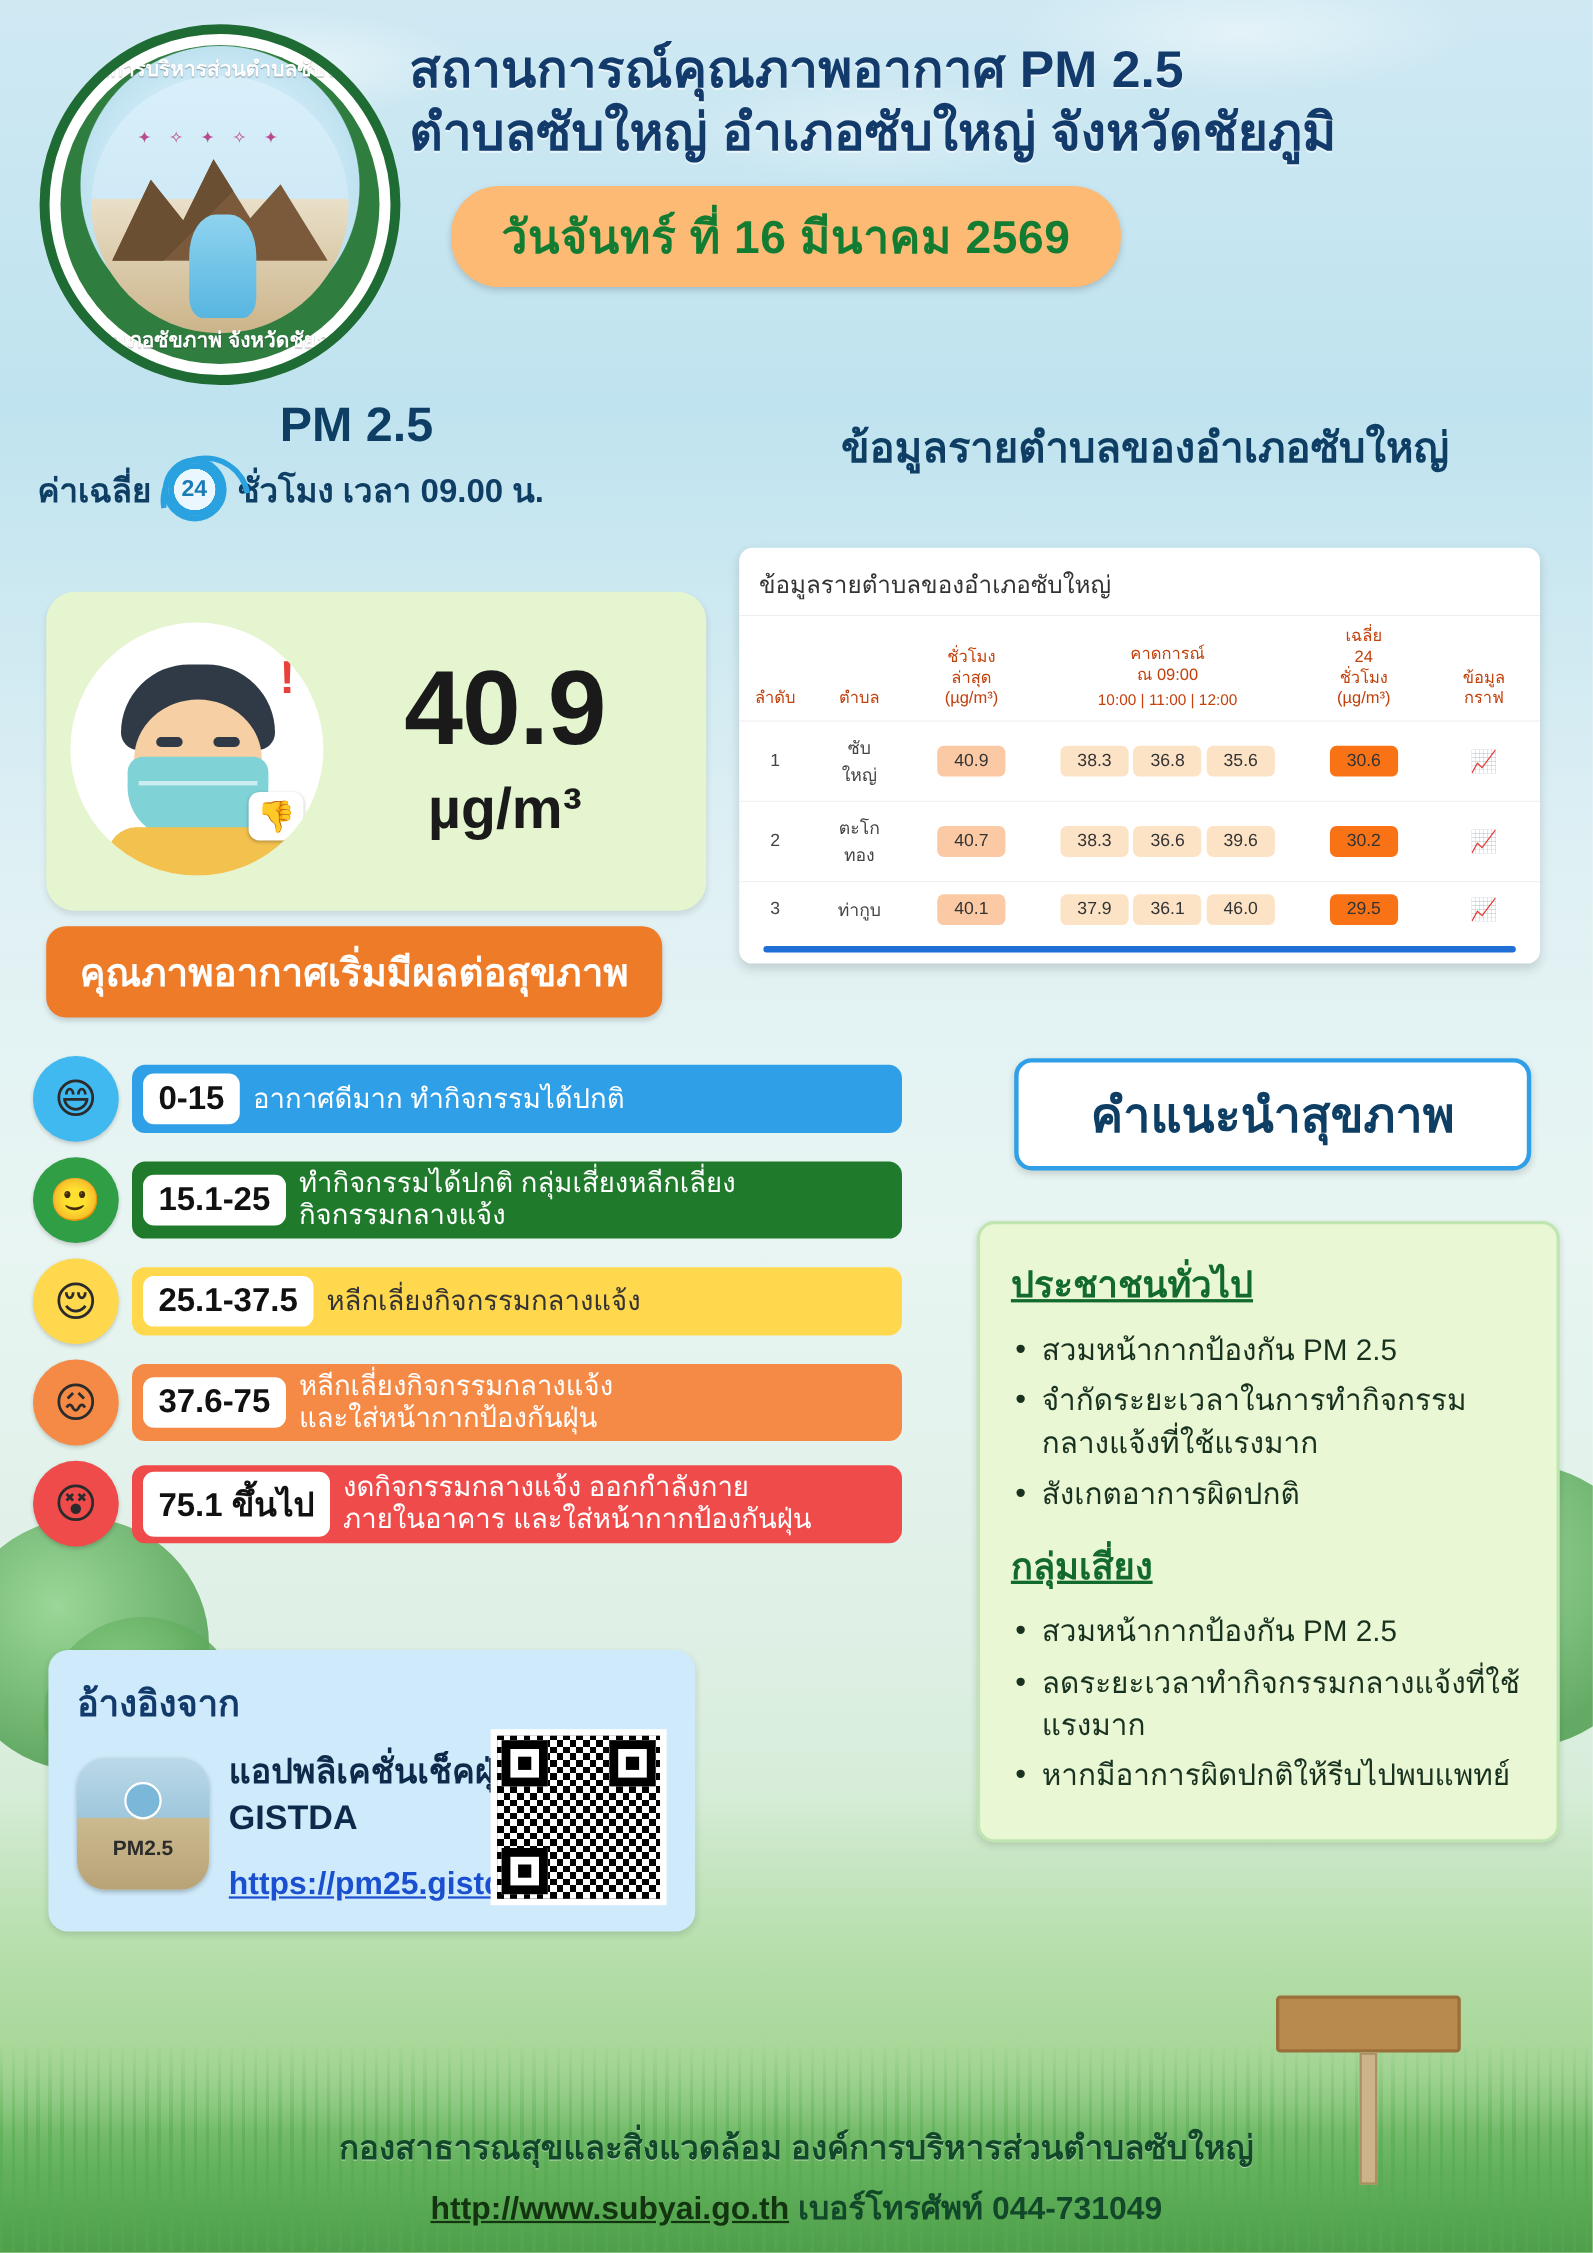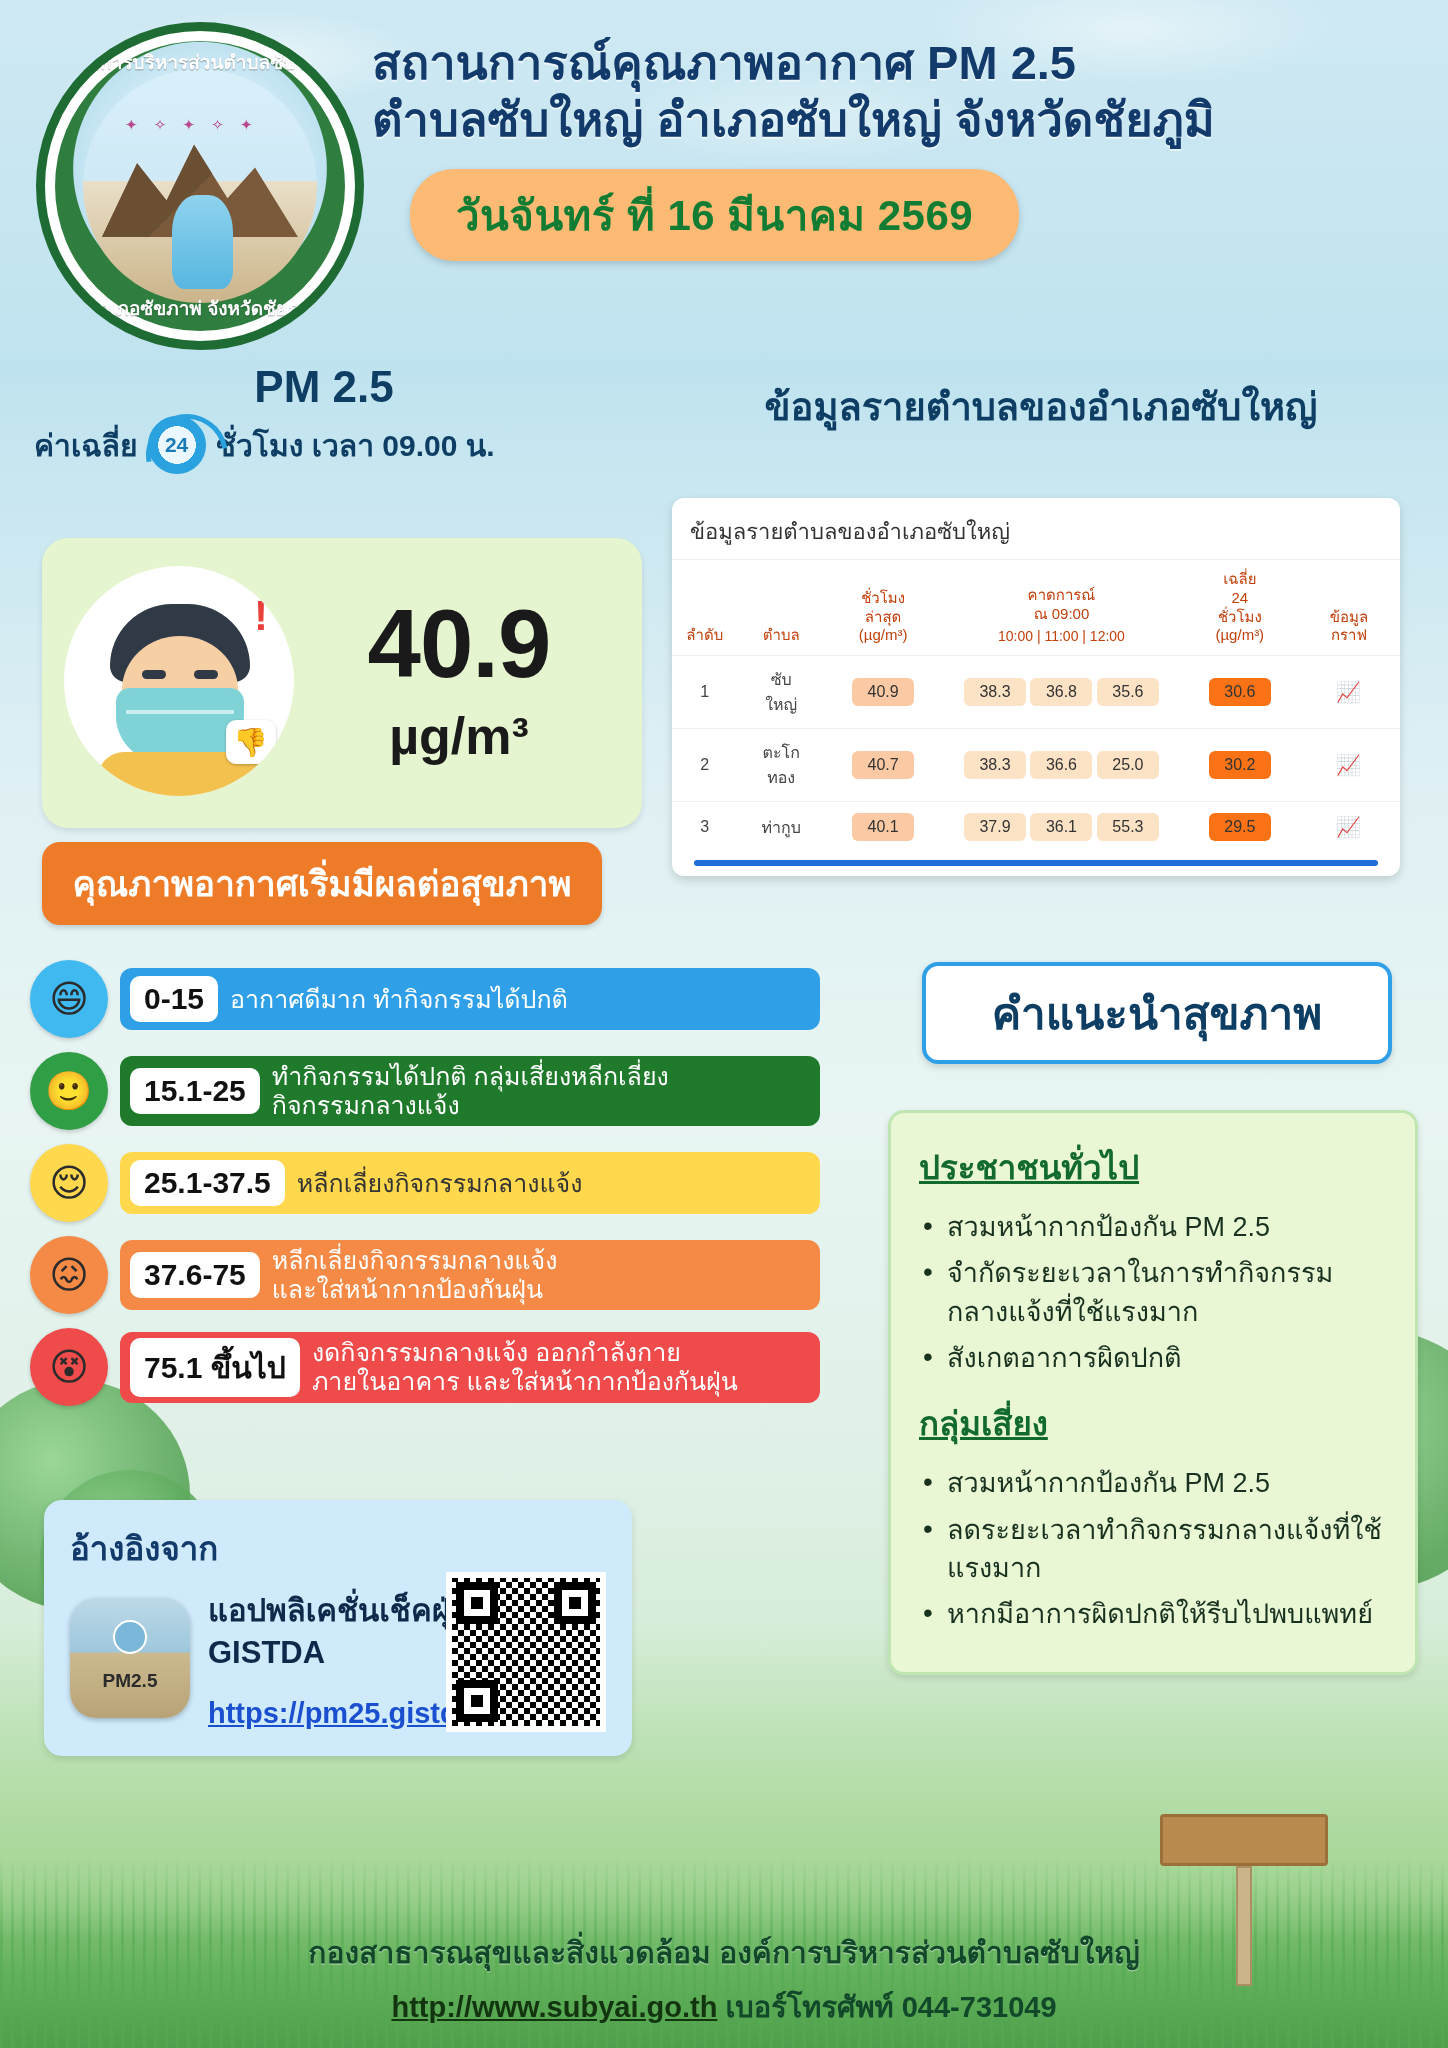--- a/index.html
+++ b/index.html
@@ -339,33 +339,33 @@
           <td><span class="spark">📈</span></td>
         </tr>
         <tr>
           <td>2</td>
           <td style="white-space:pre-line">ตะโก
 ทอง</td>
           <td><span class="chip chip-o">40.7</span></td>
           <td>
             <span class="chip chip-l">38.3</span>
             <span class="chip chip-l">36.6</span>
-            <span class="chip chip-l">25.0</span>
+            <span class="chip chip-l">39.6</span>
           </td>
           <td><span class="chip chip-y">30.2</span></td>
           <td><span class="spark">📈</span></td>
         </tr>
         <tr>
           <td>3</td>
           <td style="white-space:pre-line">ท่ากูบ</td>
           <td><span class="chip chip-o">40.1</span></td>
           <td>
             <span class="chip chip-l">37.9</span>
             <span class="chip chip-l">36.1</span>
-            <span class="chip chip-l">55.3</span>
+            <span class="chip chip-l">46.0</span>
           </td>
           <td><span class="chip chip-y">29.5</span></td>
           <td><span class="spark">📈</span></td>
         </tr>
       </tbody>
     </table>
     <div class="tbl-underline"></div>
   </div>
 
   <div class="legend">

